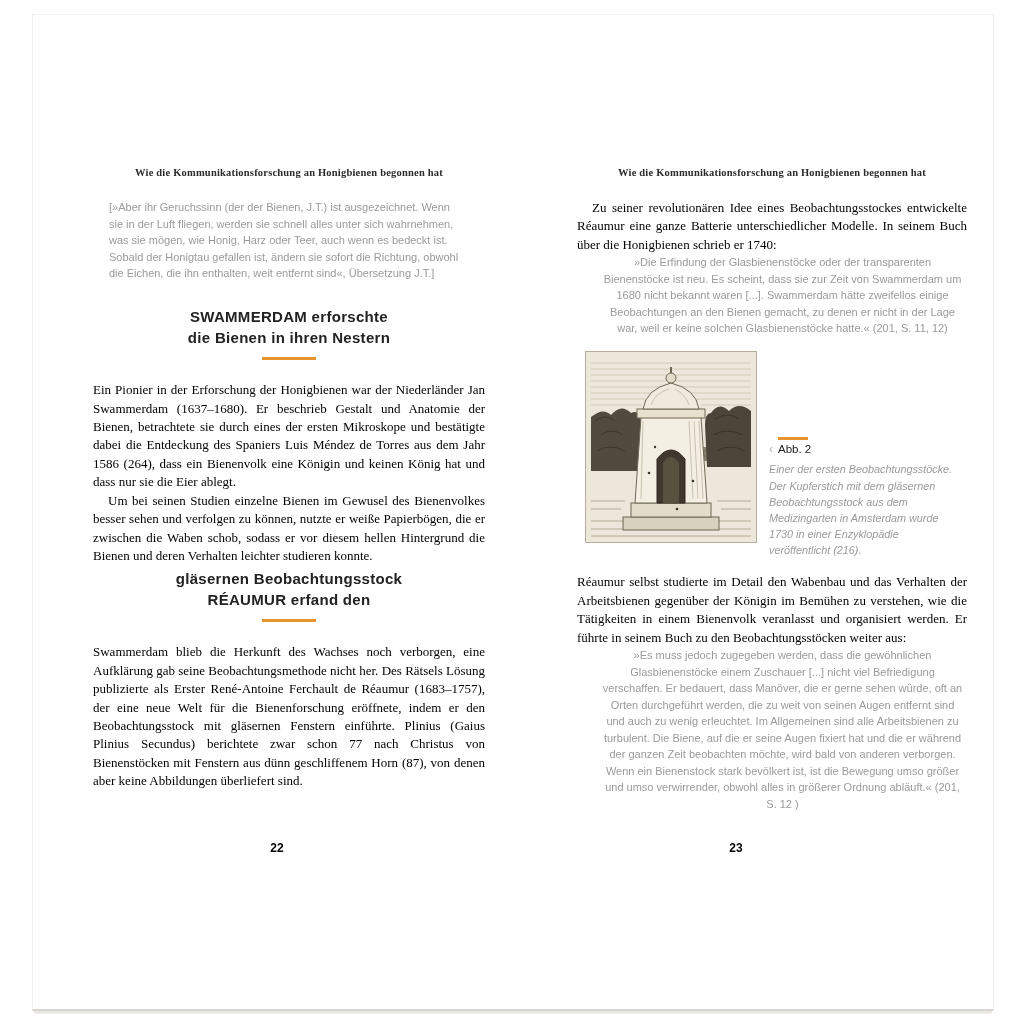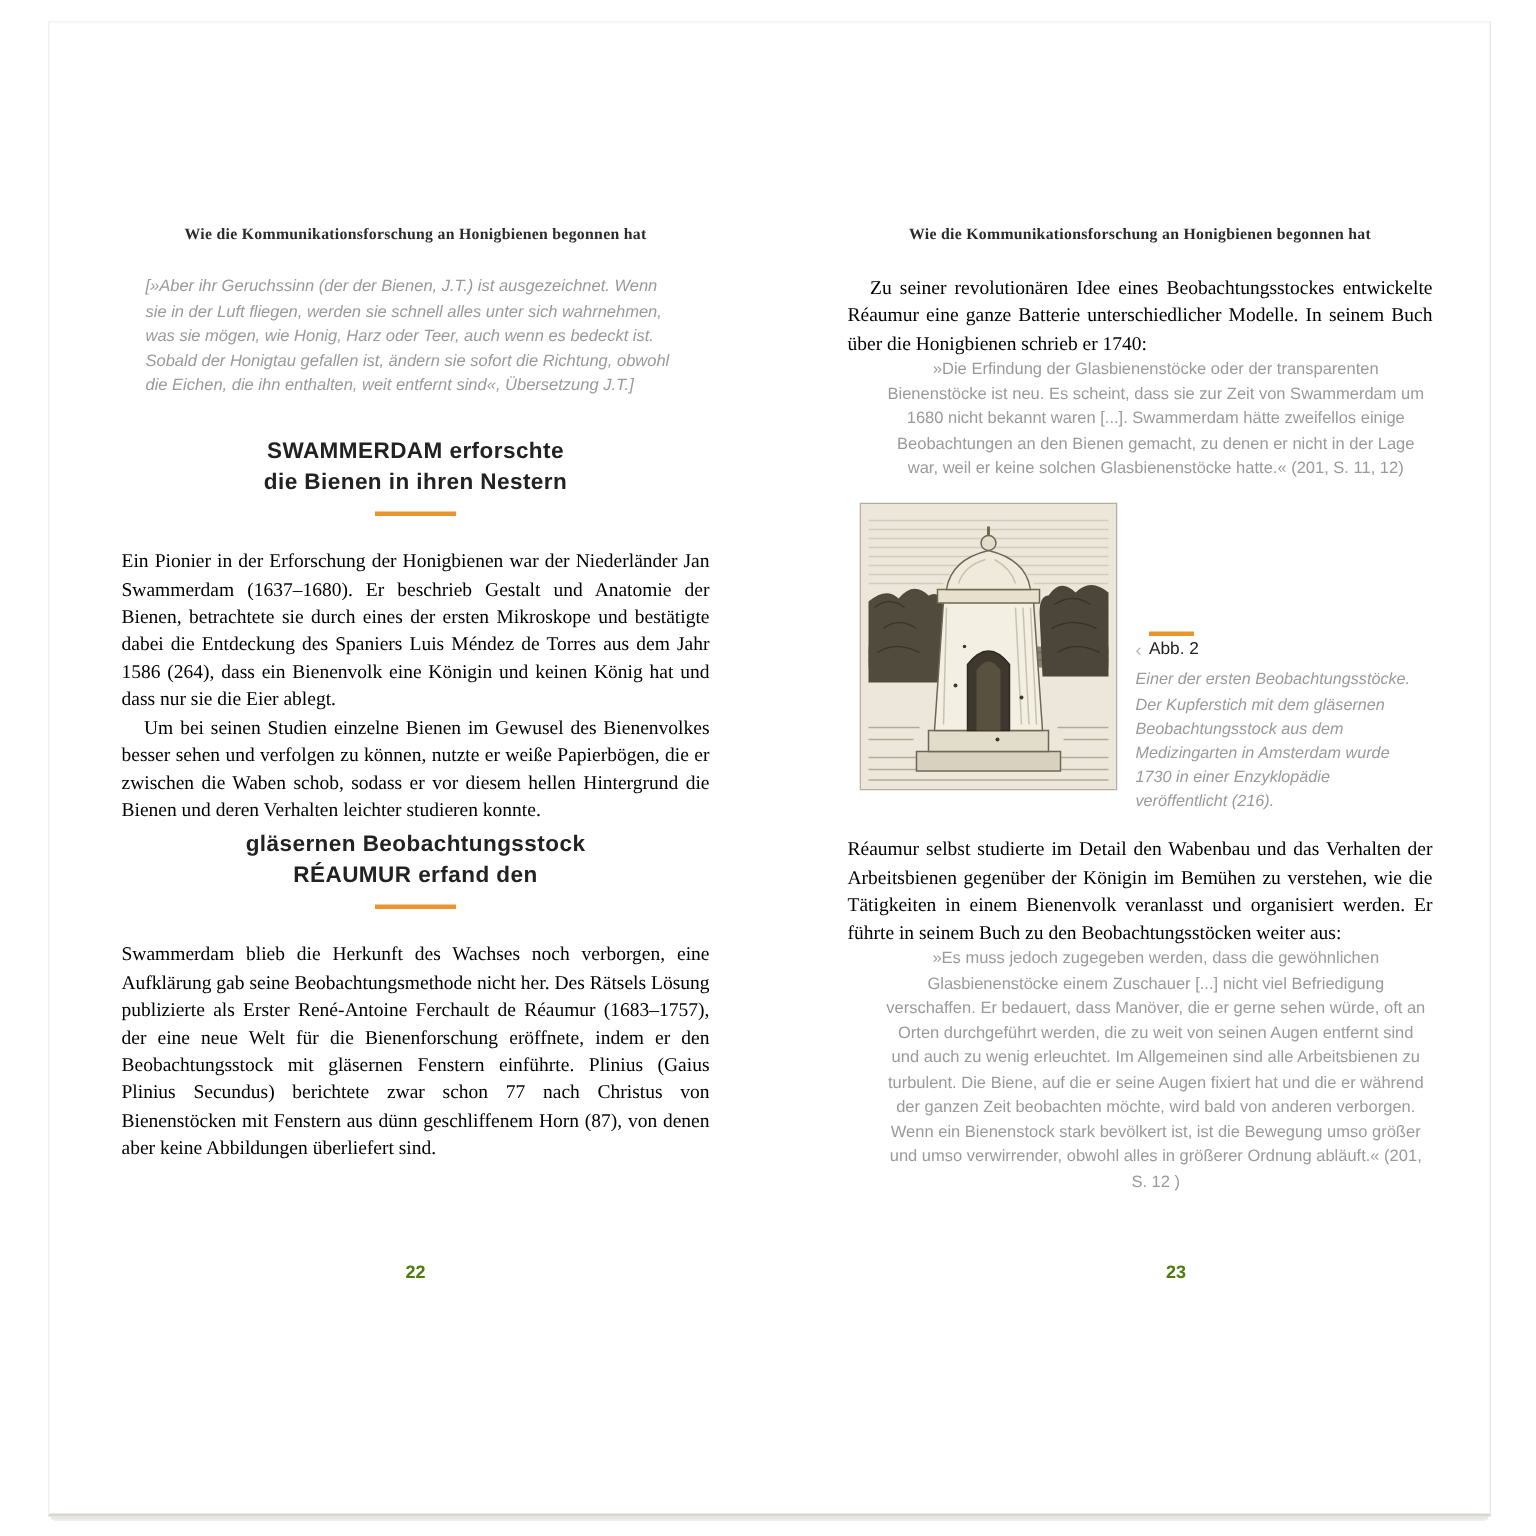--- a/index.html
+++ b/index.html
@@ -14,41 +14,41 @@
     position: absolute;
     left: 32px; top: 14px;
     width: 960px; height: 994px;
     background: #ffffff;
     border-left: 1px solid #f1f0ee;
     border-right: 1px solid #edebe8;
     border-top: 1px solid #f5f4f2;
     border-bottom: 2px solid #d9d6d1;
     box-shadow: 0 4px 0 -2px #e9e7e3, 0 7px 0 -4px #f1efec;
   }
-  .page-col { position: absolute; top: 136px; }
+  .page-col { position: absolute; top: 152px; margin-left: 12px; }
   .col-left  { left: 48px;  width: 392px; }  
   .col-right { left: 532px; width: 390px; }  
 
   .running-header {
     font-family: "Liberation Serif", serif;
     font-weight: bold;
     font-size: 10.5px;
     letter-spacing: 0.2px;
     color: #2b2b2b;
     text-align: center;
     margin-bottom: 21px;
   }
   .q {
     font-family: "Liberation Sans", sans-serif;
     font-size: 11px;
     line-height: 1.5;
     color: #9a9a9a;
     text-align: left;
   }
-  .quote-left  { margin: 0 24px 24px 16px; font-style: italic; }
+  .quote-left  { margin: 0 24px 24px 16px; }
   .quote-right { margin: 0 4px 14px 25px; text-align: center; }
 
   .section-heading { text-align: center; margin: 2px 0 21px 0; }
   .h-line {
     font-family: "Liberation Sans", sans-serif;
     font-weight: bold;
     font-size: 15px;
     line-height: 1.42;
     letter-spacing: 0.3px;
     color: #222222;
@@ -96,25 +96,25 @@
   .caption-text {
     font-family: "Liberation Sans", sans-serif;
     font-size: 10.8px; line-height: 1.5; color: #9a9a9a; font-style: italic;
   }
   .page-number {
     position: absolute;
     top: 826px;
     font-family: "Liberation Sans", sans-serif;
     font-weight: bold;
     font-size: 12px;
-    color: #4d7c0f;
+    color: #000000;
     text-align: center;
   }
   .pn-left  { left: 48px;  width: 392px; }
-  .pn-right { left: 556px; width: 390px; }
+  .pn-right { left: 508px; width: 390px; }
 </style>
 </head>
 <body>
 
 <div class="book">
 
   <div class="page-col col-left">
     <div class="running-header">Wie die Kommunikationsforschung an Honigbienen begonnen hat</div>
 
     <div class="q quote-left">[»Aber ihr Geruchssinn (der der Bienen, J.T.) ist ausgezeichnet. Wenn sie in der Luft fliegen, werden sie schnell alles unter sich wahrnehmen, was sie mögen, wie Honig, Harz oder Teer, auch wenn es bedeckt ist. Sobald der Honigtau gefallen ist, ändern sie sofort die Richtung, obwohl die Eichen, die ihn enthalten, weit entfernt sind«, Übersetzung J.T.]</div>

